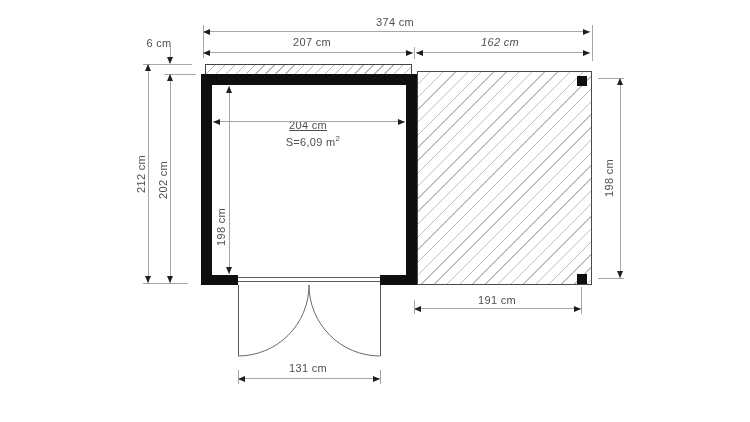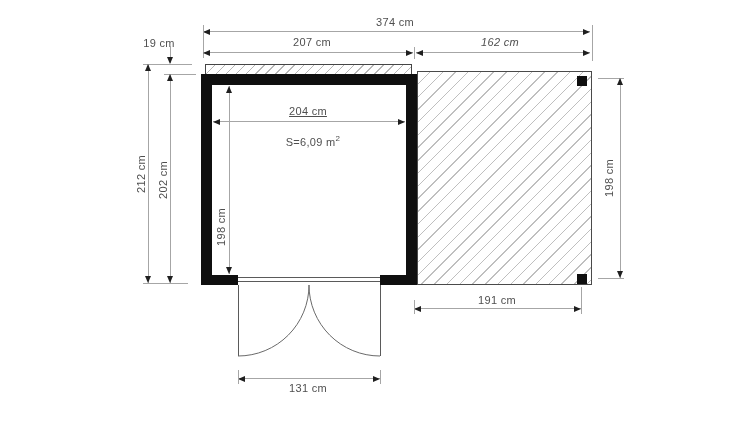--- a/index.html
+++ b/index.html
@@ -75,50 +75,50 @@
   <div class="hl" style="left:203px;top:52px;width:210px;"></div>
   <div class="ar ar-l" style="left:203px;top:50px;"></div>
   <div class="ar ar-r" style="left:406px;top:50px;"></div>
   <div class="vl" style="left:414px;top:47px;height:12px;"></div>
 
   <div class="lbl" style="left:500px;top:42px;font-style:italic;">162 cm</div>
   <div class="hl" style="left:416px;top:52px;width:174px;"></div>
   <div class="ar ar-l" style="left:416px;top:50px;"></div>
   <div class="ar ar-r" style="left:583px;top:50px;"></div>
 
-  <div class="lbl" style="left:159px;top:43px;">19 cm</div>
+  <div class="lbl" style="left:159px;top:43px;">6 cm</div>
   <div class="vl" style="left:170px;top:46px;height:17px;"></div>
   <div class="ar ar-d" style="left:167px;top:57px;"></div>
   <div class="hl" style="left:143px;top:64px;width:49px;"></div>
   <div class="hl" style="left:164px;top:74px;width:32px;"></div>
 
   <div class="lbl rot" style="left:141px;top:174px;">212 cm</div>
   <div class="vl" style="left:148px;top:64px;height:219px;"></div>
   <div class="ar ar-u" style="left:145px;top:64px;"></div>
   <div class="ar ar-d" style="left:145px;top:276px;"></div>
 
   <div class="lbl rot" style="left:163px;top:180px;">202 cm</div>
   <div class="vl" style="left:170px;top:74px;height:209px;"></div>
   <div class="ar ar-u" style="left:167px;top:74px;"></div>
   <div class="ar ar-d" style="left:167px;top:276px;"></div>
   <div class="hl" style="left:143px;top:283px;width:45px;"></div>
 
-  <div class="lbl" style="left:308px;top:111px;text-decoration:underline;">204 cm</div>
+  <div class="lbl" style="left:308px;top:125px;text-decoration:underline;">204 cm</div>
   <div class="hl" style="left:213px;top:121px;width:192px;"></div>
   <div class="ar ar-l" style="left:213px;top:119px;"></div>
   <div class="ar ar-r" style="left:398px;top:119px;"></div>
 
   <div class="lbl" style="left:313px;top:141px;"><span>S=6,09 m</span><sup>2</sup></div>
 
   <div class="lbl rot" style="left:221px;top:227px;">198 cm</div>
   <div class="vl" style="left:229px;top:86px;height:188px;"></div>
   <div class="ar ar-u" style="left:226px;top:86px;"></div>
   <div class="ar ar-d" style="left:226px;top:267px;"></div>
 
-  <div class="lbl" style="left:308px;top:388px;text-align:center;">131 cm</div>
+  <div class="lbl" style="left:308px;top:368px;text-align:center;">131 cm</div>
   <div class="hl" style="left:238px;top:378px;width:142px;"></div>
   <div class="ar ar-l" style="left:238px;top:376px;"></div>
   <div class="ar ar-r" style="left:373px;top:376px;"></div>
   <div class="vl" style="left:238px;top:370px;height:14px;"></div>
   <div class="vl" style="left:380px;top:370px;height:14px;"></div>
 
   <div class="lbl" style="left:497px;top:300px;">191 cm</div>
   <div class="hl" style="left:414px;top:308px;width:167px;"></div>
   <div class="ar ar-l" style="left:414px;top:306px;"></div>
   <div class="ar ar-r" style="left:574px;top:306px;"></div>

